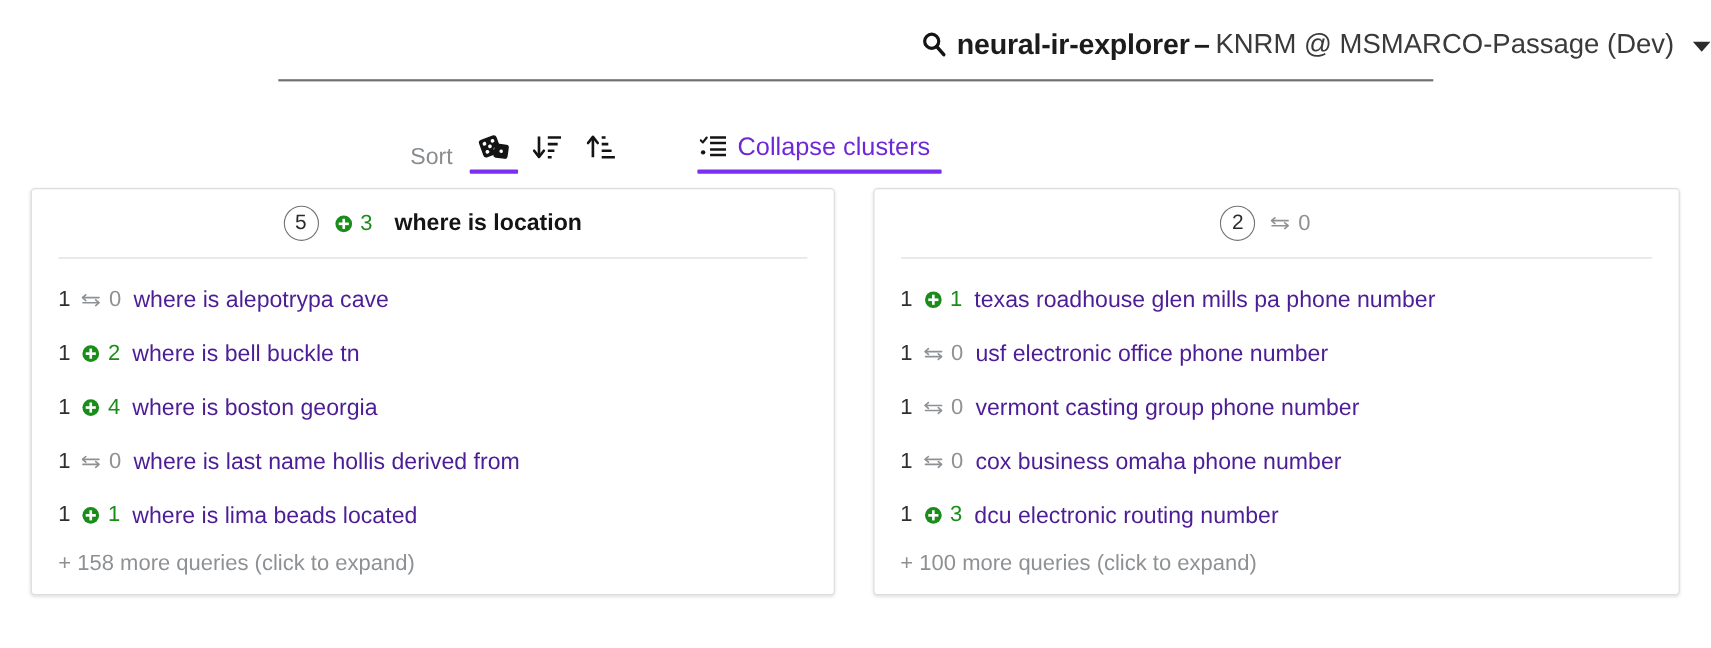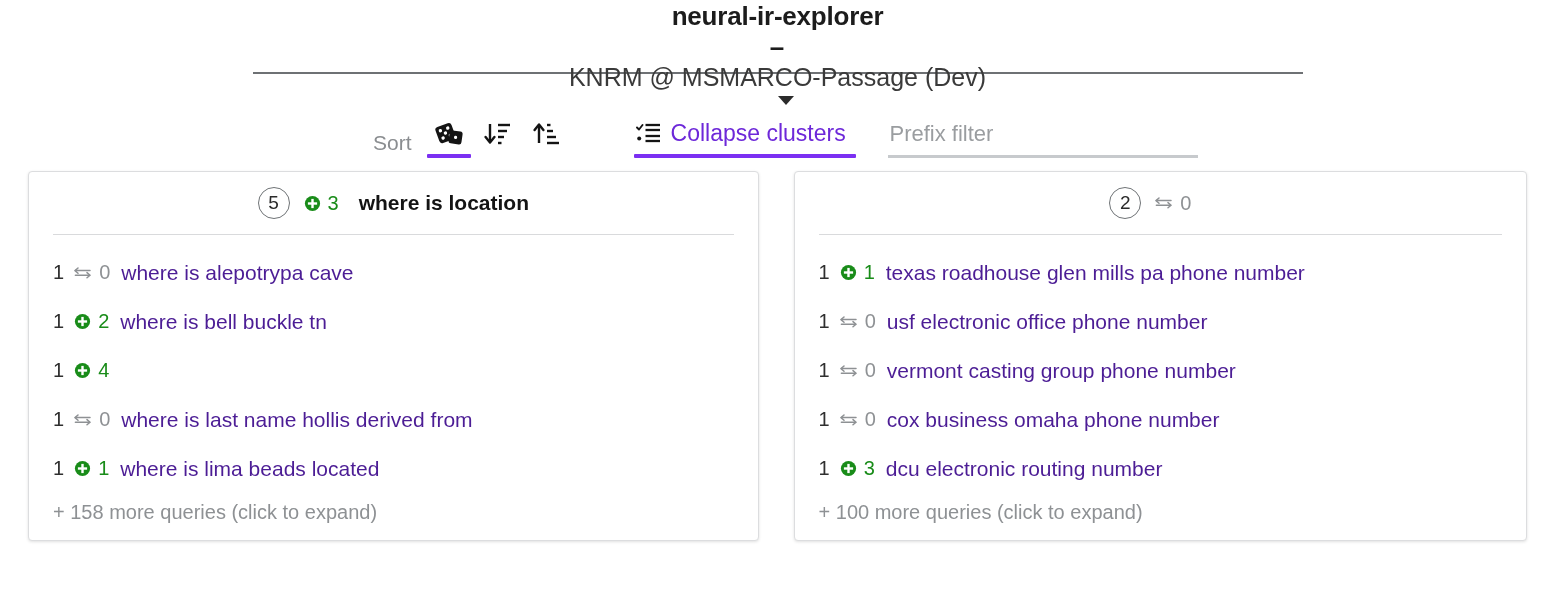--- a/index.html
+++ b/index.html
@@ -21,24 +21,23 @@
   }
 
   
   .header {
     width: 100%;
     padding-top: 18px;
   }
   .title-row {
     display: flex;
     align-items: center;
-    justify-content: center;
+    justify-content: flex-end;
     gap: 0px;
     height: 44px;
-    flex-direction: column;
   }
   .search-icon {
     display: inline-flex;
     align-items: center;
     justify-content: center;
     margin-right: 9px;
     margin-top: 1px;
   }
   .app-title {
     font-size: 26px;
@@ -337,24 +336,20 @@
             <line x1="9.5" y1="8" x2="24" y2="8" stroke="#141414" stroke-width="2.3"></line>
             <line x1="9.5" y1="14" x2="24" y2="14" stroke="#141414" stroke-width="2.3"></line>
             <line x1="9.5" y1="19" x2="24" y2="19" stroke="#141414" stroke-width="2.3"></line>
           </svg>
         </span>
         <span class="collapse-label">Collapse clusters</span>
       </div>
       <span class="collapse-underline"></span>
     </div>
 
-    <div class="prefix-filter">
-      <input class="prefix-input" type="text" placeholder="Prefix filter" style="">
-      <span class="prefix-underline"></span>
-    </div>
   </div>
 
   <div class="cards">
 
     <div class="card left">
       <div class="card-header">
         <span class="count-circle">5</span>
         <span class="hdr-badge">
           <span>
             <svg width="17" height="17" viewBox="0 0 17 17">
@@ -406,20 +401,21 @@
           <span class="q-badge">
             <span>
               <svg width="17" height="17" viewBox="0 0 17 17">
                 <circle cx="8.5" cy="8.5" r="7.6" fill="#198c19"></circle>
                 <rect x="7.3" y="3.9" width="2.4" height="9.2" fill="#ffffff"></rect>
                 <rect x="3.9" y="7.3" width="9.2" height="2.4" fill="#ffffff"></rect>
               </svg>
             </span>
             <span class="q-num green">4</span>
           </span>
+          <span class="q-text">where is boston georgia</span>
         </div>
 
         <div class="query-row">
           <span class="q-rank">1</span>
           <span class="q-badge">
             <span>
               <svg width="18" height="14" viewBox="0 0 18 14">
                 <polyline points="4,2 1,4.6 4,7.2" fill="none" stroke="#8e9194" stroke-width="1.5" stroke-linecap="round" stroke-linejoin="round"></polyline>
                 <line x1="1.4" y1="4.6" x2="16" y2="4.6" stroke="#8e9194" stroke-width="1.5" stroke-linecap="round"></line>
                 <polyline points="13,6.6 16,9.2 13,11.8" fill="none" stroke="#8e9194" stroke-width="1.5" stroke-linecap="round" stroke-linejoin="round"></polyline>

